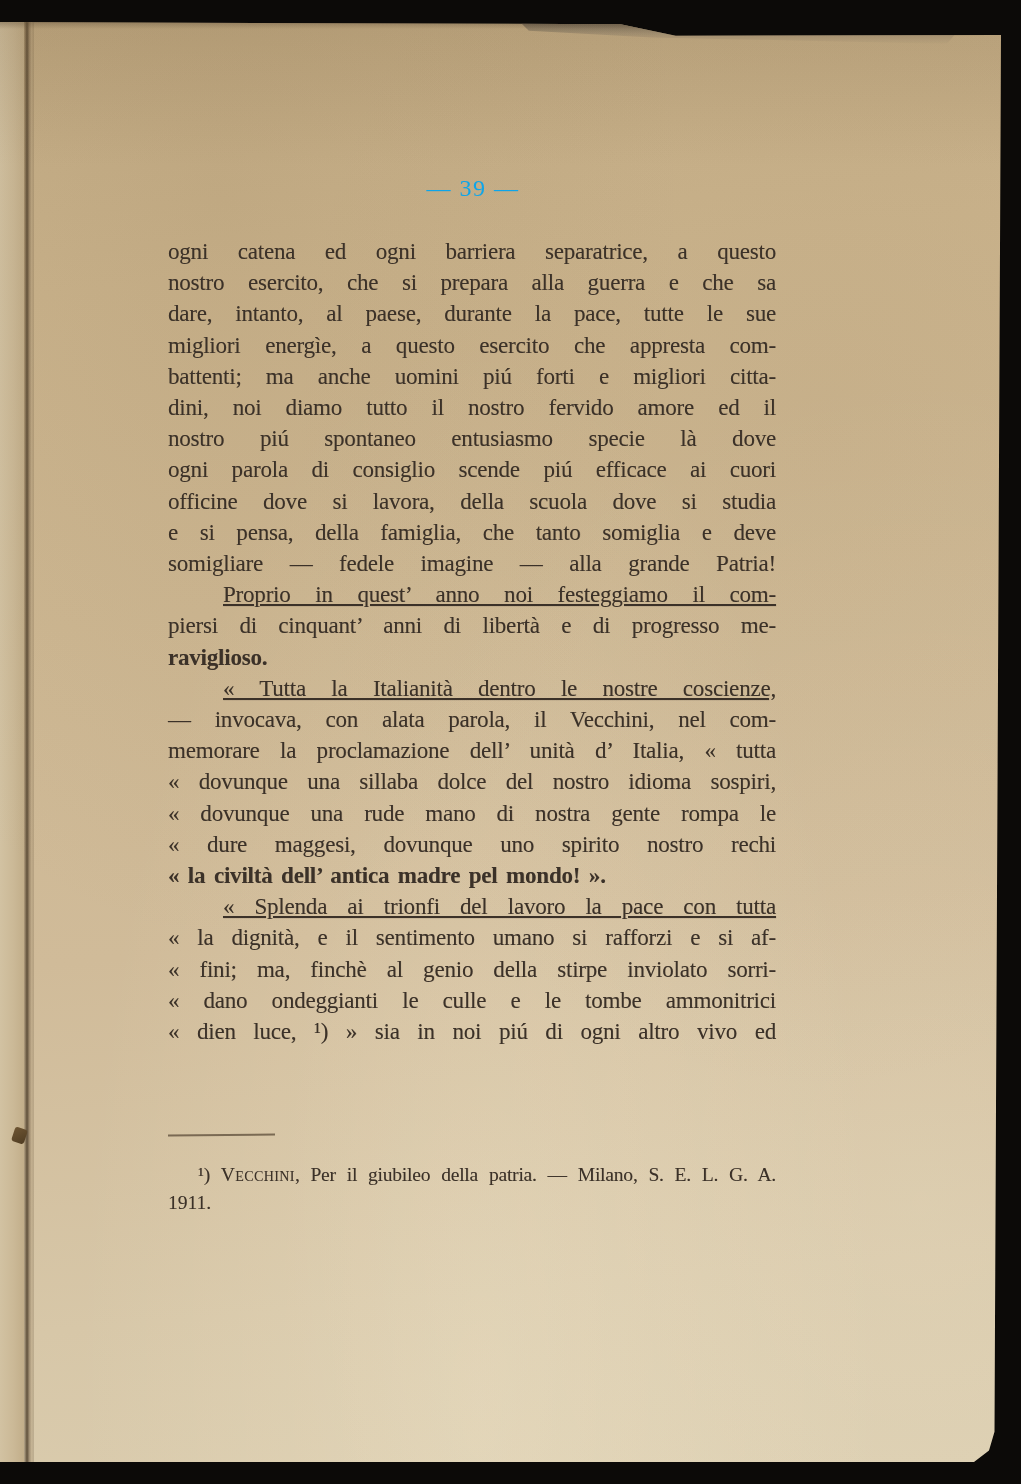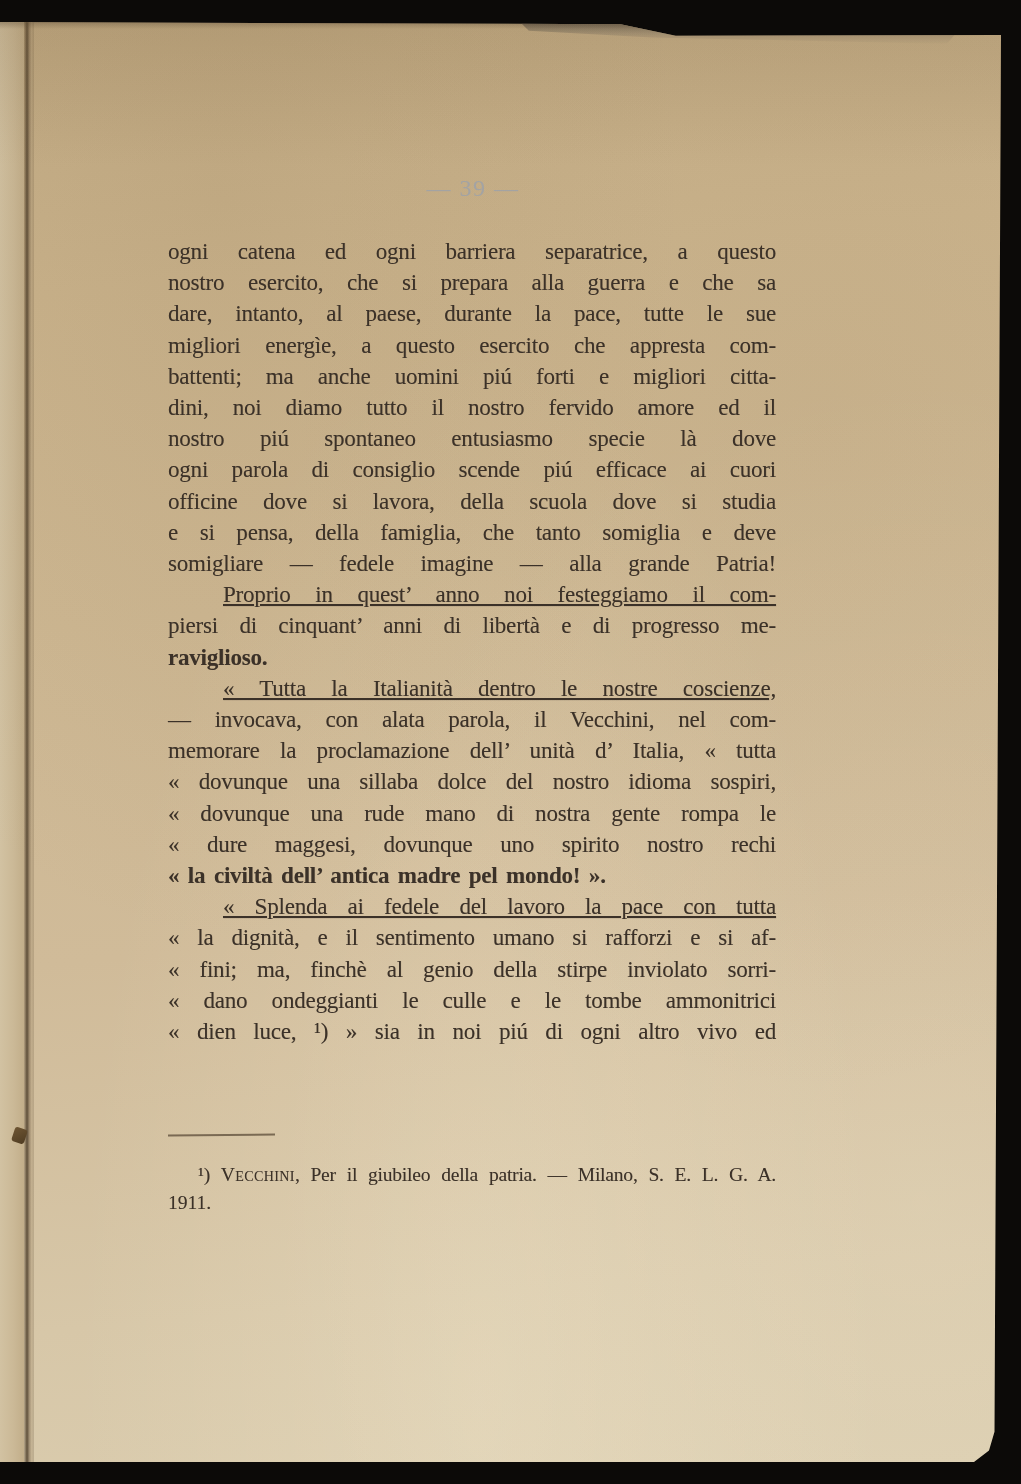--- a/index.html
+++ b/index.html
@@ -56,21 +56,21 @@
   }
   .top-edge-shade {
     position: absolute; left: 0; top: 0; width: 100%; height: 7px;
     background: linear-gradient(180deg, rgba(76,62,44,0.35), transparent);
   }
   
   .page-number-header {
     position: absolute; left: 170px; top: 175px; width: 606px;
     text-align: center;
     font-size: 24px; letter-spacing: 1.5px;
-    color: #a3a3a3;
+    color: #0ea5e9;
   }
   .body-text {
     position: absolute; left: 168px; top: 219px; width: 608px;
     font-size: 23px; line-height: 31.2px;
     letter-spacing: -0.2px;
     color: #3b3128;
     text-shadow: 0.3px 0.3px 0 rgba(59,49,40,0.3);
     margin-top: 17px;
   }
   .line { min-height: 31.2px; }
@@ -123,21 +123,21 @@
   <div class="line j ind">Proprio in quest’ anno noi festeggiamo il com-</div>
   <div class="line j">piersi di cinquant’ anni di libertà e di progresso me-</div>
   <div class="line nj">raviglioso.</div>
   <div class="line j ind">« Tutta la Italianità dentro le nostre coscienze,</div>
   <div class="line j">— invocava, con alata parola, il Vecchini, nel com-</div>
   <div class="line j">memorare la proclamazione dell’ unità d’ Italia, « tutta</div>
   <div class="line j">« dovunque una sillaba dolce del nostro idioma sospiri,</div>
   <div class="line j">« dovunque una rude mano di nostra gente rompa le</div>
   <div class="line j">« dure maggesi, dovunque uno spirito nostro rechi</div>
   <div class="line nj">« la civiltà dell’ antica madre pel mondo! ».</div>
-  <div class="line j ind">« Splenda ai fedele del lavoro la pace con tutta</div>
+  <div class="line j ind">« Splenda ai trionfi del lavoro la pace con tutta</div>
   <div class="line j">« la dignità, e il sentimento umano si rafforzi e si af-</div>
   <div class="line j">« fini; ma, finchè al genio della stirpe inviolato sorri-</div>
   <div class="line j">« dano ondeggianti le culle e le tombe ammonitrici</div>
   <div class="line j">« dien luce, ¹) » sia in noi piú di ogni altro vivo ed</div>
 </div>
 
 <div class="footnote-rule"></div>
 
 <div class="footnote">
   <div class="fn-line1"><span>¹) </span><span class="sc">Vecchini</span><span>, </span><span class="it">Per il giubileo della patria.</span><span> — Milano, S. E. L. G. A.</span></div>

